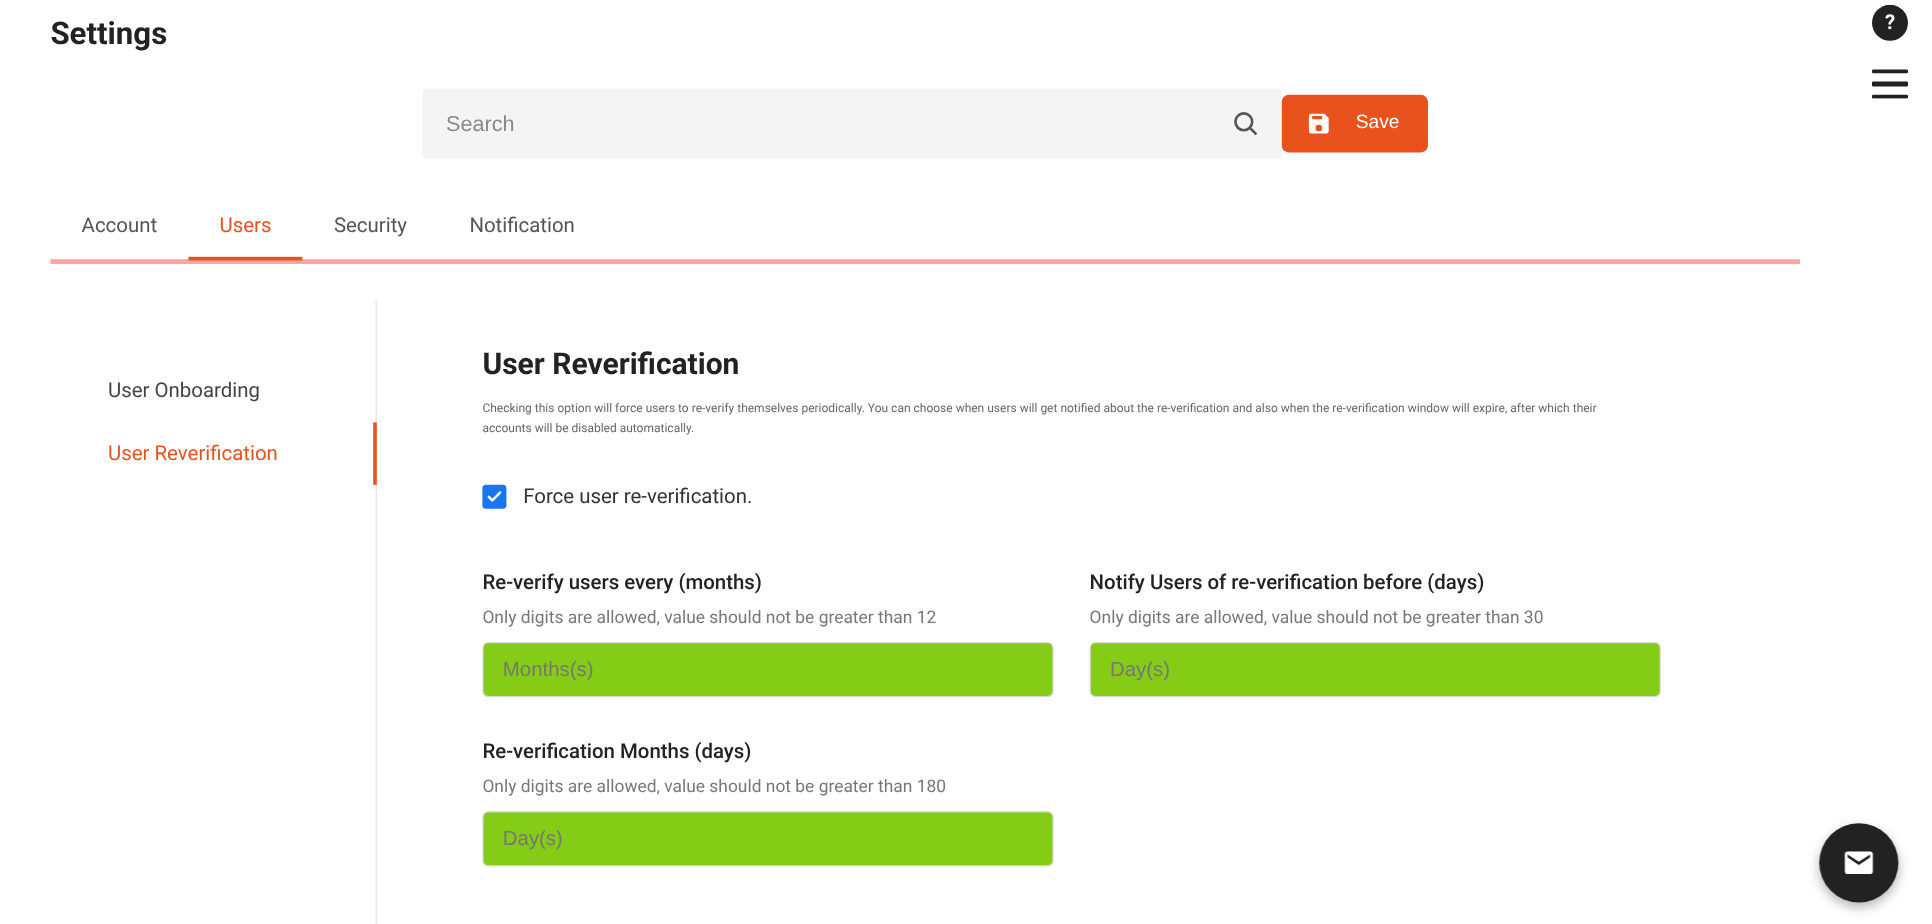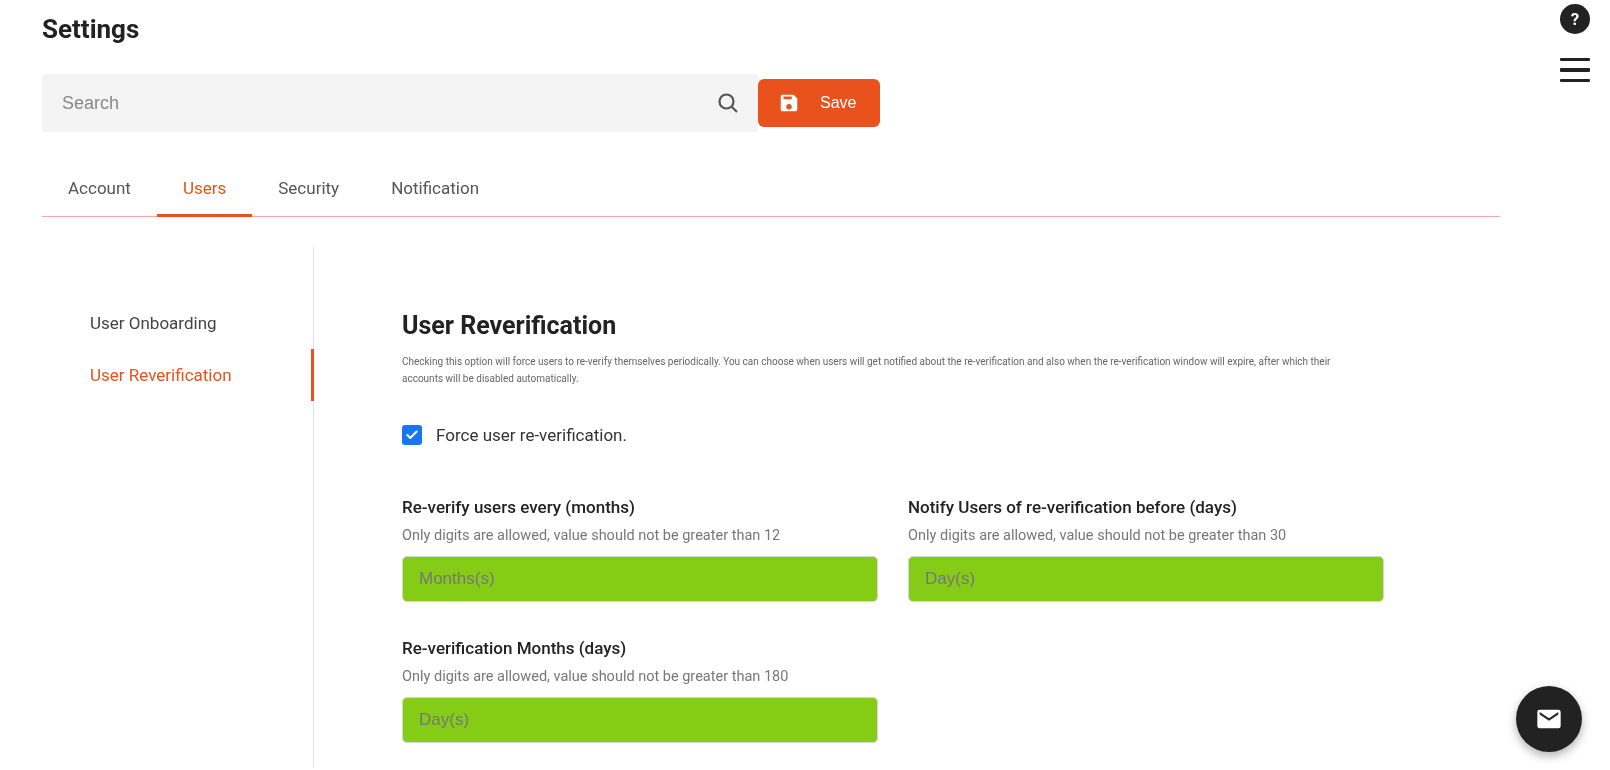--- a/index.html
+++ b/index.html
@@ -2,34 +2,34 @@
 <html><head>
 <meta charset="utf-8">
 <style>
   * { box-sizing: border-box; margin: 0; padding: 0; }
   html, body { width: 1610px; height: 770px; font-family: -apple-system, BlinkMacSystemFont, "Segoe UI", Roboto, Arial, sans-serif; background: #fff; color: #2b2b2b; overflow: hidden; }
 
   .page { width: 1500px; padding: 14px 0 0 42px; }
 
   .page-title { font-size: 26px; font-weight: 700; color: #222; margin-bottom: 30px; }
 
-  .top-row { display: flex; align-items: center; justify-content: flex-start; margin-bottom: 32px; }
+  .top-row { display: flex; align-items: center; justify-content: center; margin-bottom: 32px; }
   .search-wrap { position: relative; width: 716px; height: 58px; background: #f4f4f4; border-radius: 3px; display: flex; align-items: center; }
   .search-input { flex: 1; height: 100%; border: none; background: transparent; font-size: 18px; color: #666; padding: 0 20px; outline: none; }
   .search-input::placeholder { color: #888; }
   .search-icon { width: 24px; height: 24px; margin-right: 18px; color: #555; }
 
   .save-btn { display: inline-flex; align-items: center; gap: 20px; background: #e9521d; color: #fff; border: none; border-radius: 6px; height: 48px; padding: 0 24px 0 20px; font-size: 16px; font-weight: 500; cursor: pointer; }
   .save-icon { width: 22px; height: 22px; }
 
-  .tabs { display: flex; gap: 0; border-bottom: 1px solid #fca5a5; margin-bottom: 0; }
+  .tabs { display: flex; gap: 0; border-bottom: 4px solid #fca5a5; margin-bottom: 0; }
   .tab { padding: 14px 26px 16px; font-size: 17px; color: #555; cursor: pointer; border-bottom: 3px solid transparent; margin-bottom: -1px; }
   .tab.active { color: #e9521d; border-bottom-color: #e9521d; }
 
-  .content { display: flex; padding-top: 30px; align-items: center; }
+  .content { display: flex; padding-top: 30px; }
   .sidebar { width: 272px; border-right: 1px solid #e3e3e3; padding-top: 50px; min-height: 520px; }
   .sidebar-item { padding: 16px 0 16px 48px; font-size: 17px; color: #444; cursor: pointer; border-right: 3px solid transparent; margin-right: -1px; }
   .sidebar-item.active { color: #e9521d; border-right-color: #e9521d; }
 
   .main { flex: 1; padding: 40px 0 0 88px; max-width: 1080px; }
   .section-title { font-size: 25px; font-weight: 700; color: #222; margin-bottom: 14px; }
   .section-desc { font-size: 10px; color: #666; line-height: 1.65; max-width: 960px; margin-bottom: 38px; }
 
   .checkbox-row { display: flex; align-items: center; gap: 14px; margin-bottom: 52px; }
   .checkbox { width: 20px; height: 20px; background: #1976f2; border-radius: 3px; display: flex; align-items: center; justify-content: center; cursor: pointer; }

